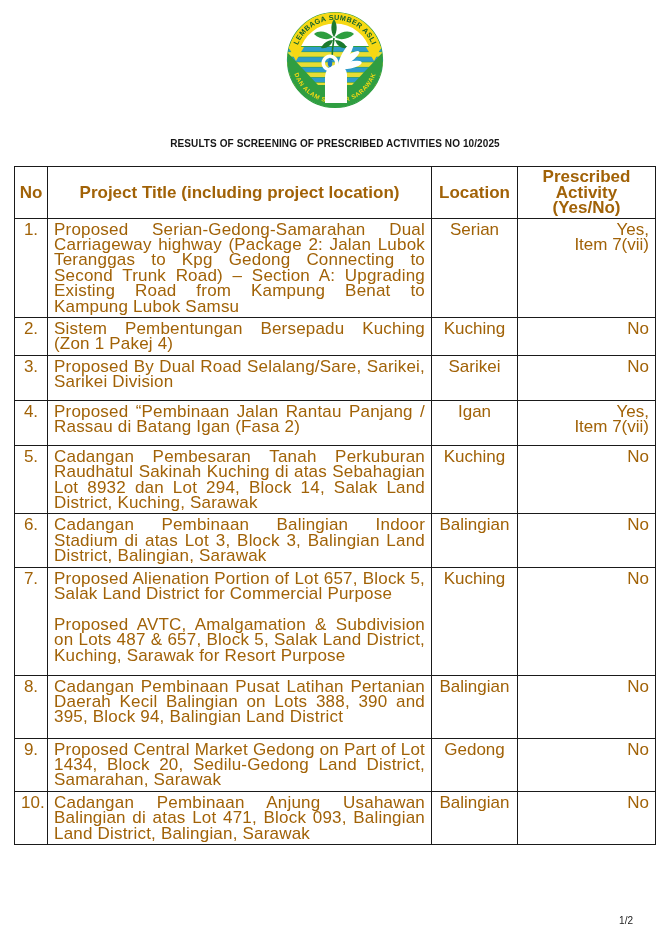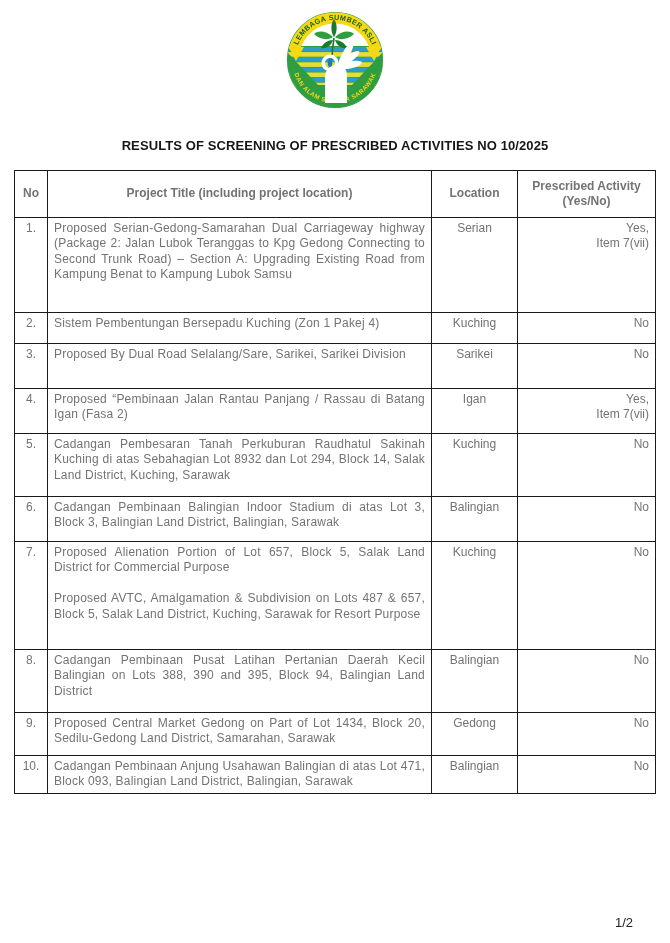--- a/index.html
+++ b/index.html
@@ -6,33 +6,33 @@
   body {
     width:670px; height:943px; background:#ffffff;
     font-family:"Liberation Sans","DejaVu Sans",sans-serif;
     color:#1c1c1c; position:relative; overflow:hidden;
   }
   .page { position:relative; width:670px; height:943px; }
 
   .logo { width:100px; height:100px; margin:10px auto 0; }
 
   .doc-title {
-    font-size:13px; font-weight:bold; text-align:center;
+    font-size:10px; font-weight:bold; text-align:center;
     margin:28px 8px 0; color:#161616; letter-spacing:0.1px;
   }
 
   .intro {
     font-size:13px; line-height:16.5px;
     margin:18px 0 0 14px; width:646px; color:#1c1c1c;
   }
 
   table.results {
     border-collapse:collapse; table-layout:fixed;
     width:641px; margin:17px 0 0 14px;
-    font-size:12px; line-height:15.4px; color:#737373;
+    font-size:17px; line-height:15.4px; color:#a16207;
   }
   .results th, .results td { border:1.5px solid #1a1a1a; }
   .results th {
     font-weight:bold; text-align:center; vertical-align:middle;
     height:42px; padding:2px 4px; line-height:15.5px;
   }
   .results td { vertical-align:top; padding:3px 6px; }
   .c-no  { text-align:center; }
   .c-title { text-align:justify; letter-spacing:0.2px; }
   .c-loc { text-align:center; }
@@ -46,21 +46,21 @@
   tbody tr:nth-child(5)  td { height:56px; }
   tbody tr:nth-child(6)  td { height:38px; }
   tbody tr:nth-child(7)  td { height:101px; }
   tbody tr:nth-child(8)  td { height:56px; }
   tbody tr:nth-child(9)  td { height:36px; }
   tbody tr:nth-child(10) td { height:26px; }
   tbody tr:nth-child(11) td { height:38px; }
 
   .pagenum {
     position:absolute; right:37px; top:905px;
-    font-size:13px; color:#222;
+    font-size:10px; color:#222;
   }
 </style>
 </head>
 <body>
 
 <div class="page">
 
   <div class="logo">
     <svg viewBox="0 0 100 100" width="100" height="100">
       <defs>

